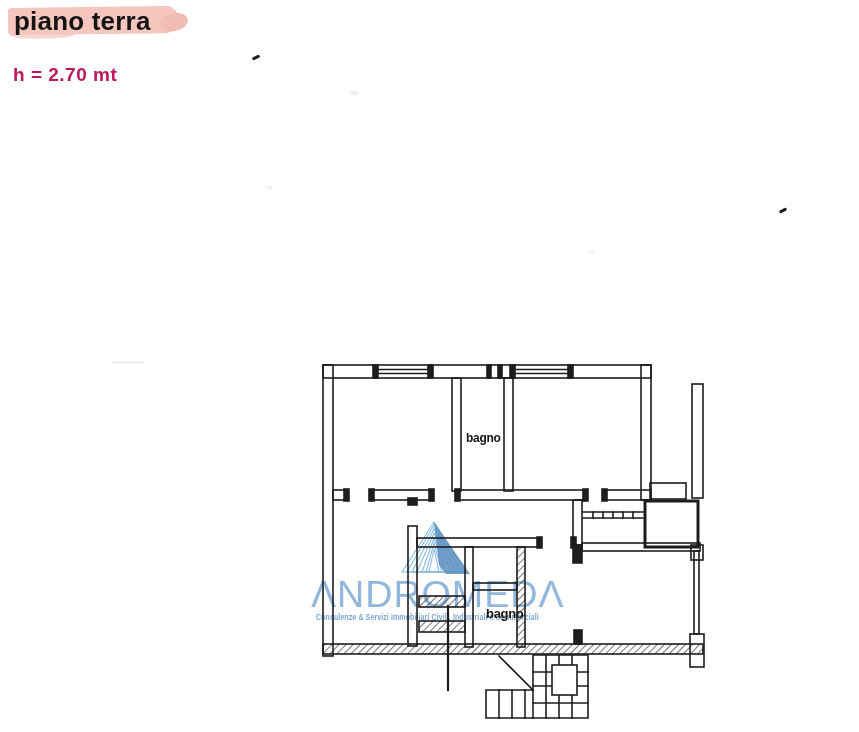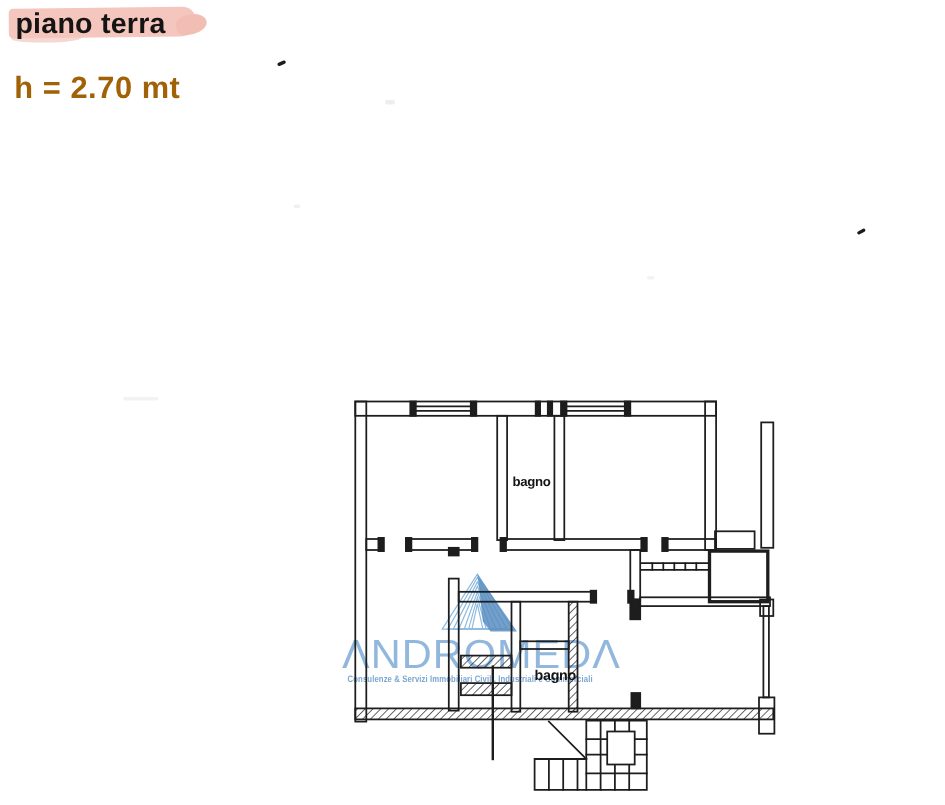--- a/index.html
+++ b/index.html
@@ -8,21 +8,21 @@
 
   
   .title-highlight{position:absolute;left:8px;top:7px;width:170px;height:27px;
     background:#f4c6bd;border-radius:4px 12px 14px 4px;transform:rotate(-0.7deg);}
   .title-highlight::after{content:"";position:absolute;right:-10px;top:7px;width:28px;height:18px;
     background:#f2beb4;border-radius:50% 60% 60% 40%;transform:rotate(-10deg);}
   .title-highlight::before{content:"";position:absolute;left:2px;bottom:-4px;width:64px;height:10px;
     background:rgba(244,198,189,.7);border-radius:40%;}
   .page-title{position:absolute;left:14px;top:6px;font-size:26px;font-weight:700;color:#141414;
     letter-spacing:.2px;white-space:nowrap;}
-  .height-note{position:absolute;left:13px;top:64px;font-size:28px;font-weight:700;color:#a16207;
+  .height-note{position:absolute;left:13px;top:64px;font-size:19px;font-weight:700;color:#be185d;
     letter-spacing:.5px;white-space:nowrap;}
 
   
   .speck{position:absolute;background:#1c1c1c;border-radius:2px;}
   .speck.s1{left:252px;top:56px;width:8px;height:3px;transform:rotate(-24deg);}
   .speck.s2{left:779px;top:209px;width:8px;height:3px;transform:rotate(-28deg);}
   .speck.f1{left:350px;top:91px;width:9px;height:4px;background:rgba(0,0,0,.07);}
   .speck.f2{left:267px;top:186px;width:6px;height:3px;background:rgba(0,0,0,.06);}
   .speck.f3{left:112px;top:361px;width:32px;height:3px;background:rgba(0,0,0,.05);}
   .speck.f4{left:588px;top:251px;width:7px;height:3px;background:rgba(0,0,0,.05);}

